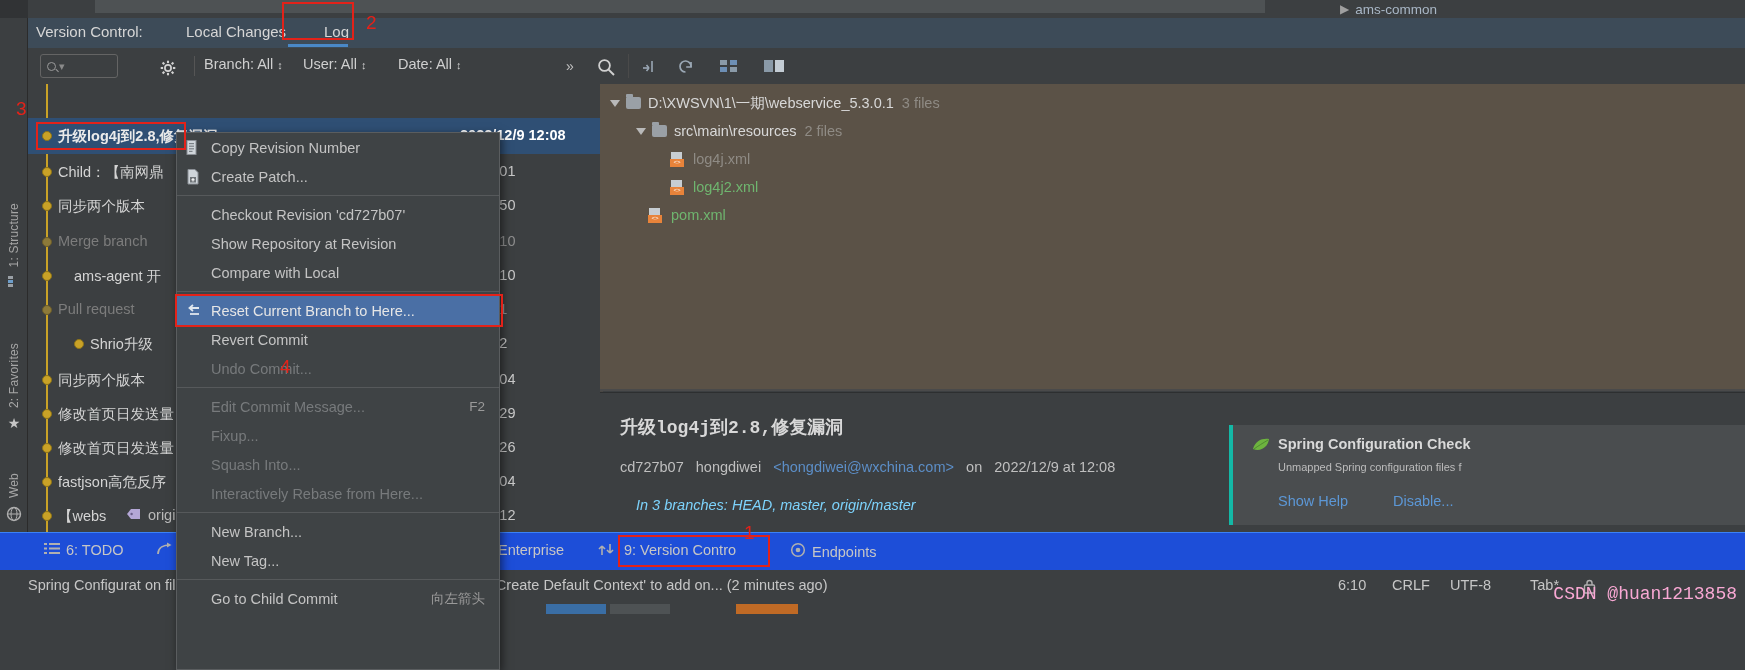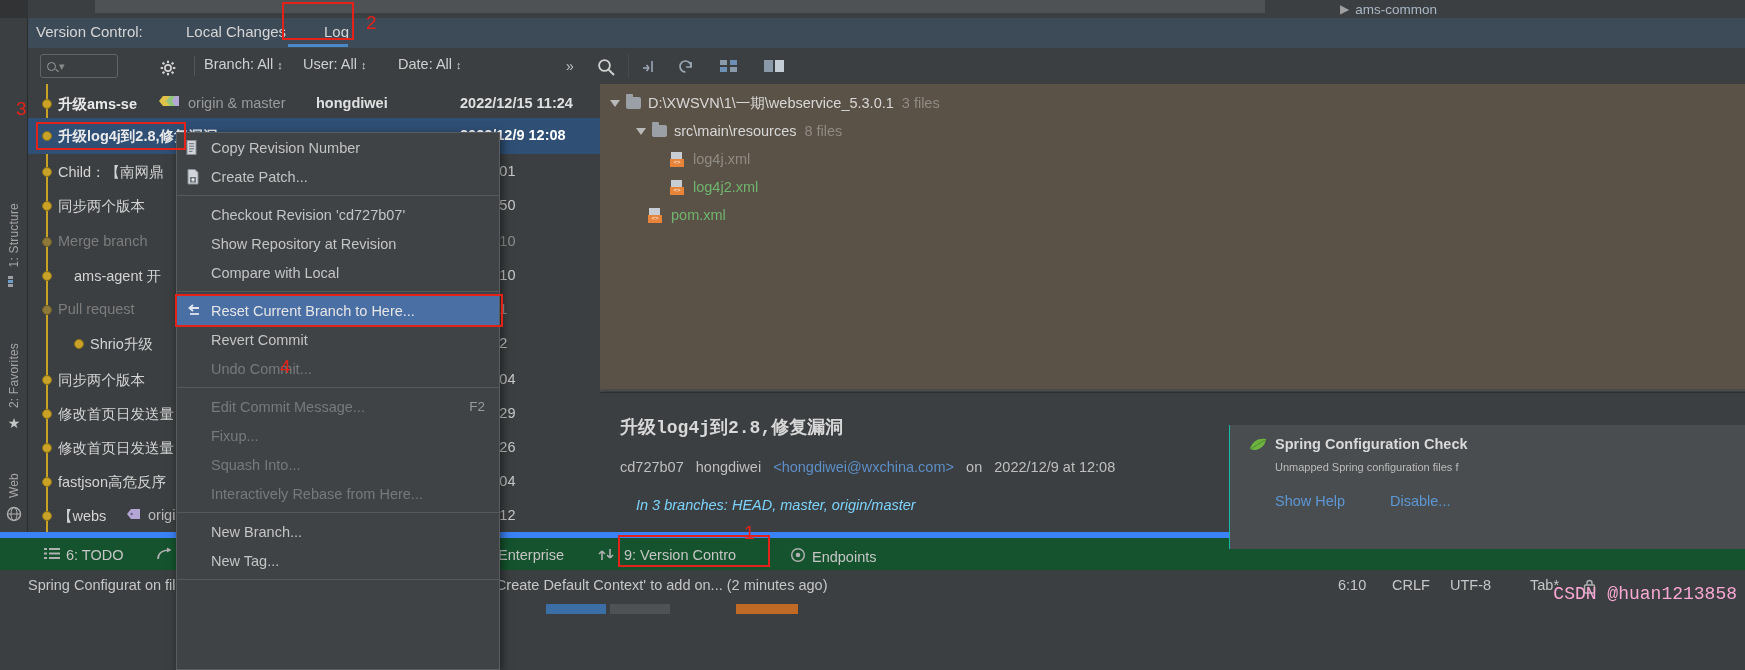--- a/index.html
+++ b/index.html
@@ -117,31 +117,31 @@
   #detailpane { left:600px; top:392px; width:1145px; height:140px; background:#3c3f41;
                 border-top:1px solid #2d2f30; }
   #detail-sep { position:absolute; left:600px; top:389px; width:1145px; height:2px; background:#4a4a4a;}
   #dmsg { position:absolute; left:20px; top:22px; font-size:18px; font-weight:bold;
           color:#d8d8d8; font-family:"Liberation Mono",monospace; }
   #dmeta { position:absolute; left:20px; top:66px; font-size:14.5px; color:#bfbfbf; white-space:nowrap;}
   #dmeta .mail { color:#5c8ec7; }
   #dbranch { position:absolute; left:36px; top:104px; font-size:14.5px; color:#7dd3fc;font-style:italic; }
 
   
-  #balloon { left:1229px; top:425px; width:516px; height:124px; background:#4a4d4f;
-             border-left:1px solid #14b8a6; z-index:30;}
+  #balloon { left:1229px; top:425px; width:516px; height:100px; background:#4a4d4f;
+             border-left:4px solid #14b8a6; z-index:30;}
   #b-title { position:absolute; left:45px; top:11px; font-size:14.5px; font-weight:bold; color:#d9d9d9;}
   #leaf { position:absolute; left:18px; top:12px; width:20px; height:16px; }
   #b-body { position:absolute; left:45px; top:36px; font-size:11px; color:#bcbcbc; white-space:nowrap;}
   #b-showhelp { position:absolute; left:45px; top:68px; font-size:14.5px; color:#5c97d6; cursor:pointer;}
   #b-disable { position:absolute; left:160px; top:68px; font-size:14.5px; color:#5c97d6; cursor:pointer;}
 
   
-  #bottombar { left:0; top:532px; width:1745px; height:38px; background:#14532d;
-               border-top:6px solid #3b82f6;text-align:center; }
+  #bottombar { left:0; top:532px; width:1745px; height:38px; background:#1d4ed8;
+               border-top:1px solid #3b82f6;text-align:center; }
   .bbitem { position:absolute; top:9px; font-size:14.5px; color:#c6c6c6; display:flex;
             align-items:center; gap:6px; white-space:nowrap; }
   #bb-redbox { position:absolute; left:618px; top:535px; width:152px; height:32px;
                border:2px solid #e32219; z-index:25;}
   #marker1 { position:absolute; left:744px; top:522px; color:#e32219; font-size:19px; z-index:26;}
 
   
   #statusbar { left:0; top:570px; width:1745px; height:34px; background:#3c3f41; }
   #status-msg { position:absolute; left:28px; top:7px; font-size:14.5px; color:#c6c6c6; white-space:nowrap;}
   #status-line { position:absolute; left:1338px; top:7px; font-size:14.5px; color:#c6c6c6;}
@@ -281,34 +281,20 @@
     <svg width="24" height="20" viewBox="0 0 24 20">
         <rect x="2" y="4" width="9" height="12" fill="#8a9aa8"></rect>
         <rect x="13" y="4" width="9" height="12" fill="#c3ccd4"></rect>
       </svg>
   </span>
 </div>
 
 <div id="commitlist" class="abs">
   <div class="gline" style="top:0;height:448px;"></div>
 
-  <div class="crow" style="top:2px;">
-    <div class="node"></div>
-    <span class="cmsg bold">升级ams-se</span>
-    <span class="abs" style="left:130px;top:8px;width:20px;height:14px;">
-      <svg width="22" height="14" viewBox="0 0 22 14">
-          <path d="M1 7 L5 2 H12 V12 H5 Z" fill="#e0c24a"></path>
-          <path d="M8 7 L12 2 H18 V12 H12 Z" fill="#93c47d"></path>
-          <path d="M14 7 L17 2 H21 V12 H17 Z" fill="#b4a7d6"></path>
-        </svg>
-    </span>
-    <span class="abs" style="left:160px;top:9px;color:#9a9a9a;font-size:14.5px;">origin &amp; master</span>
-    <span class="abs" style="left:288px;top:9px;font-weight:bold;color:#e0e0e0;font-size:14.5px;">hongdiwei</span>
-    <span class="abs" style="left:432px;top:9px;font-weight:bold;color:#e0e0e0;font-size:14.5px;">2022/12/15 11:24</span>
-  </div>
 
   <div class="crow sel" style="top:34px;">
     <div class="node"></div>
     <span class="cmsg bold">升级log4j到2.8,修复漏洞</span>
     <span class="abs" style="left:432px;top:9px;font-weight:bold;color:#ffffff;font-size:14.5px;">2022/12/9 12:08</span>
   </div>
 
   <div class="crow" style="top:70px;">
     <div class="node"></div>
     <span class="cmsg">Child：【南网鼎</span>
@@ -461,36 +447,40 @@
 
   <div class="mi">
     <span>New Branch...</span>
   </div>
   <div class="mi">
     <span>New Tag...</span>
   </div>
 
   <div class="msep"></div>
 
+  <div class="mi">
+    <span>Go to Child Commit</span>
+    <span class="mshort">向左箭头</span>
+  </div>
 </div>
 <div id="marker4" class="abs">4</div>
 
 <div id="vsplit" class="abs"></div>
 <div id="rightpane" class="abs">
   <div class="trow" style="top:6px; left:10px;">
     <span class="tri open"></span>
     <span class="folder"></span>
     <span class="tname">D:\XWSVN\1\一期\webservice_5.3.0.1</span>
     <span class="tcount">3 files</span>
   </div>
   <div class="trow" style="top:34px; left:36px;align-items:center;">
     <span class="tri open"></span>
     <span class="folder"></span>
     <span class="tname">src\main\resources</span>
-    <span class="tcount">8 files</span>
+    <span class="tcount">2 files</span>
   </div>
   <div class="trow" style="top:62px; left:70px;">
     <span class="xmlico">
         <span class="pg"></span>
         <span class="tag">&lt;&gt;</span>
       </span>
     <span class="tname dim">log4j.xml</span>
   </div>
   <div class="trow" style="top:90px; left:70px;">
     <span class="xmlico">

